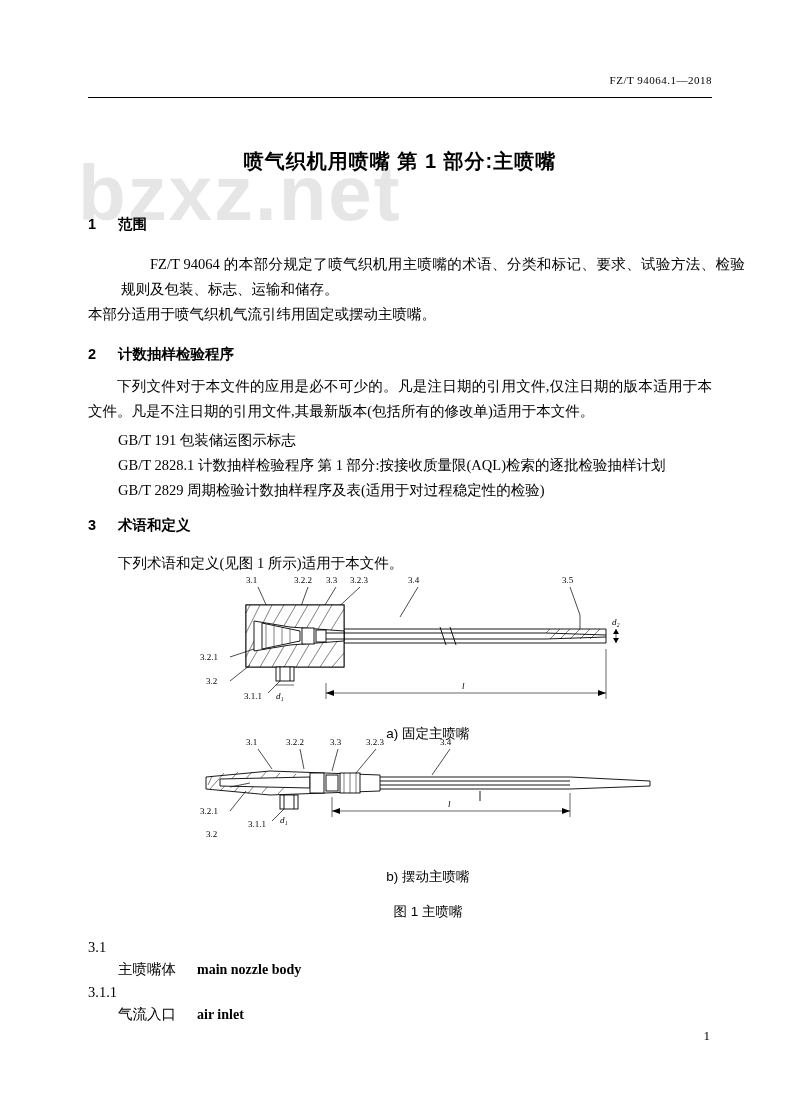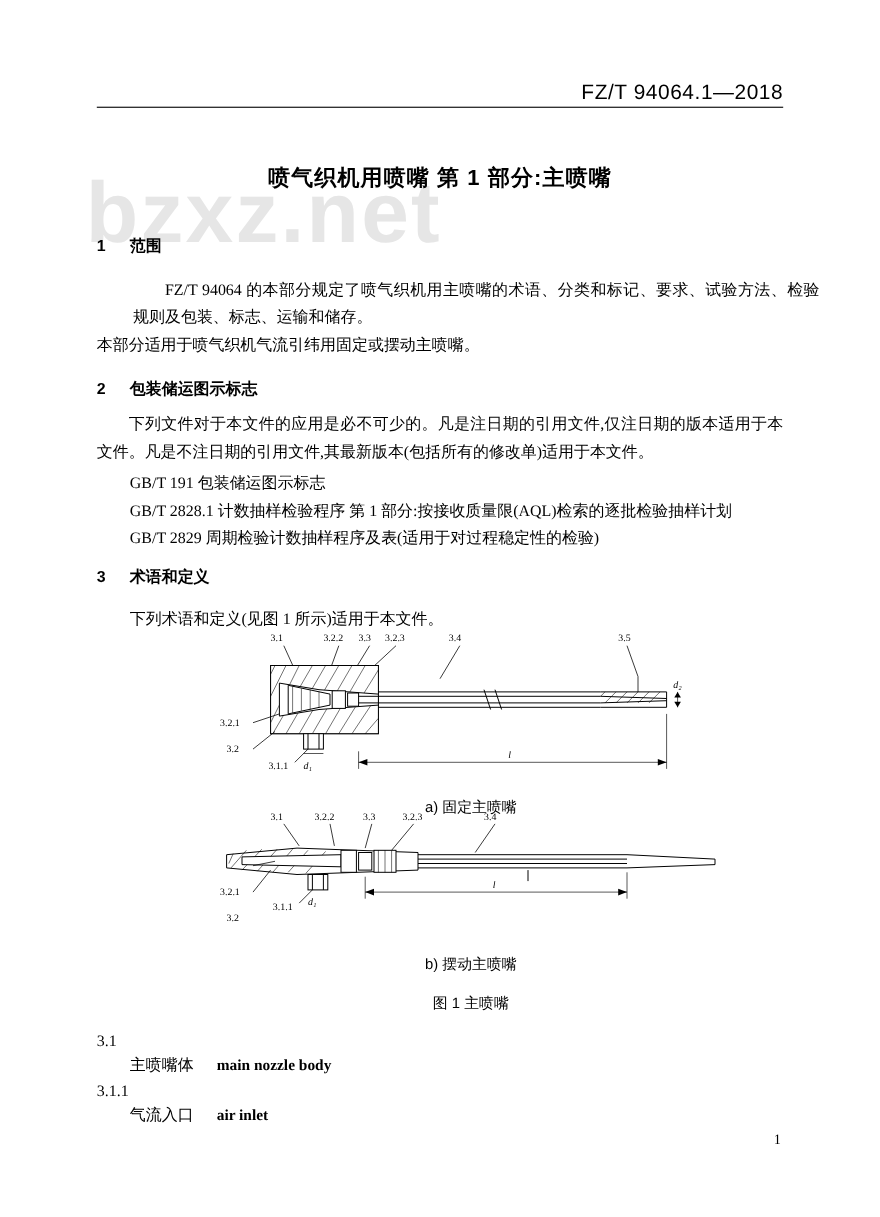--- a/index.html
+++ b/index.html
@@ -43,22 +43,22 @@
     position: absolute;
     left: 88px;
     top: 97px;
     width: 624px;
     border-top: 1px solid #000;
   }
   .header-std {
     position: absolute;
     right: 88px;
     top: 74px;
-    font-size: 19px;
-    font-family: Liberation Sans, sans-serif;
+    font-size: 11px;
+    font-family: Liberation Serif, serif;
     letter-spacing: 0.5px;
   }
   
   .doc-title {
     position: absolute;
     top: 148px;
     left: 0;
     width: 800px;
     text-align: center;
     font-family: "Liberation Sans", sans-serif;
@@ -133,21 +133,21 @@
 
     <div class="doc-title">喷气织机用喷嘴  第 1 部分:主喷嘴</div>
 
     <div class="t sec-head" style="left:88px; top:212px;">1</div>
     <div class="t sec-head" style="left:118px; top:212px;">范围</div>
 
     <div class="t body-p wide" style="left:88px; top:252px; text-indent:29px;margin-left:33px;">FZ/T 94064 的本部分规定了喷气织机用主喷嘴的术语、分类和标记、要求、试验方法、检验规则及包装、标志、运输和储存。</div>
     <div class="t body-p wide" style="left:88px; top:302px;">本部分适用于喷气织机气流引纬用固定或摆动主喷嘴。</div>
 
     <div class="t sec-head" style="left:88px; top:342px;">2</div>
-    <div class="t sec-head" style="left:118px; top:342px;">包装储运图示标志</div>
+    <div class="t sec-head" style="left:118px; top:342px;">计数抽样检验程序</div>
 
     <div class="t body-p wide" style="left:88px; top:374px; text-indent:29px;">下列文件对于本文件的应用是必不可少的。凡是注日期的引用文件,仅注日期的版本适用于本文件。凡是不注日期的引用文件,其最新版本(包括所有的修改单)适用于本文件。</div>
 
     <div class="t body-p" style="left:118px; top:428px;">GB/T 191   包装储运图示标志</div>
     <div class="t body-p" style="left:118px; top:453px;">GB/T 2828.1   计数抽样检验程序   第 1 部分:按接收质量限(AQL)检索的逐批检验抽样计划</div>
     <div class="t body-p" style="left:118px; top:478px;">GB/T 2829   周期检验计数抽样程序及表(适用于对过程稳定性的检验)</div>
 
     <div class="t sec-head" style="left:88px; top:513px;">3</div>
     <div class="t sec-head" style="left:118px; top:513px;">术语和定义</div>
 

